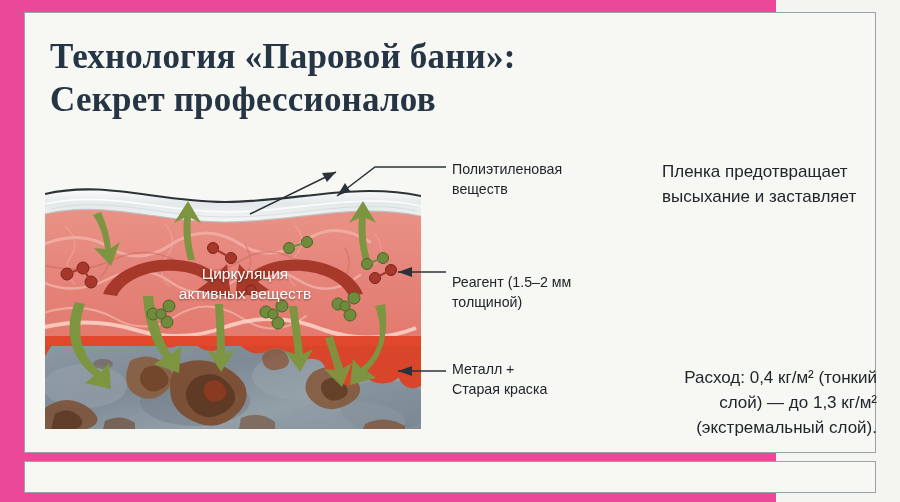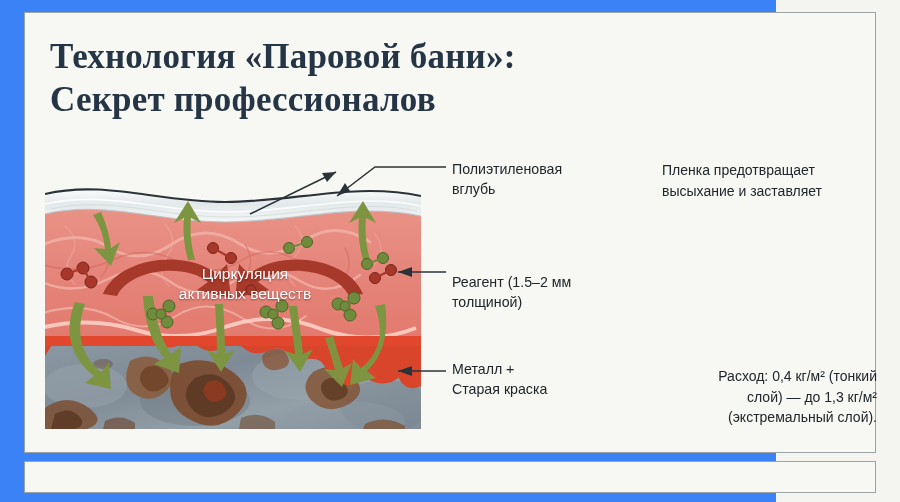--- a/index.html
+++ b/index.html
@@ -7,21 +7,21 @@
   html, body {
     margin: 0; padding: 0;
     width: 900px; height: 502px;
     background: #f4f5f0;
     font-family: "Liberation Sans", sans-serif;
     overflow: hidden;
   }
   #slide {
     position: relative;
     width: 776px; height: 502px;
-    background: #3b82f6;
+    background: #ec4899;
   }
   .frame-main {
     position: absolute;
     left: 24px; top: 12px;
     width: 852px; height: 441px;
     border: 1.4px solid #9aa3a6;
     background: #f7f8f3;
   }
   .frame-strip {
     position: absolute;
@@ -71,21 +71,21 @@
     line-height: 1.42;
     color: #20262b;
   }
   .callout span { display: block; white-space: pre; }
   .c-film   { left: 452px; top: 159px; width: 180px; }
   .c-reagent{ left: 452px; top: 272px; width: 180px; }
   .c-metal  { left: 452px; top: 359px; width: 180px; }
 
   .note {
     position: absolute;
-    font-size: 14px;
+    font-size: 17px;
     line-height: 1.47;
     color: #20262b;
   }
   .note span { display: block; white-space: pre; }
   .n-top    { left: 662px; top: 160px; width: 215px; }
   .n-bottom { left: 662px; top: 366px; width: 215px; text-align: right; }
 </style>
 </head>
 <body>
 
@@ -285,21 +285,21 @@
       <path d="M446,272 L398,272"></path>
       <polygon points="398,272 412,267 412,277" fill="#2b3338" stroke="none"></polygon>
 
       <path d="M446,371 L398,371"></path>
       <polygon points="398,371 412,366 412,376" fill="#2b3338" stroke="none"></polygon>
     </g>
   </svg>
 
   <div class="callout c-film">
     <span>Полиэтиленовая</span>
-    <span>вглубь</span>
+    <span>веществ</span>
   </div>
 
   <div class="callout c-reagent">
     <span>Реагент (1.5–2 мм</span>
     <span>толщиной)</span>
   </div>
 
   <div class="callout c-metal">
     <span>Металл +</span>
     <span>Старая краска</span>

